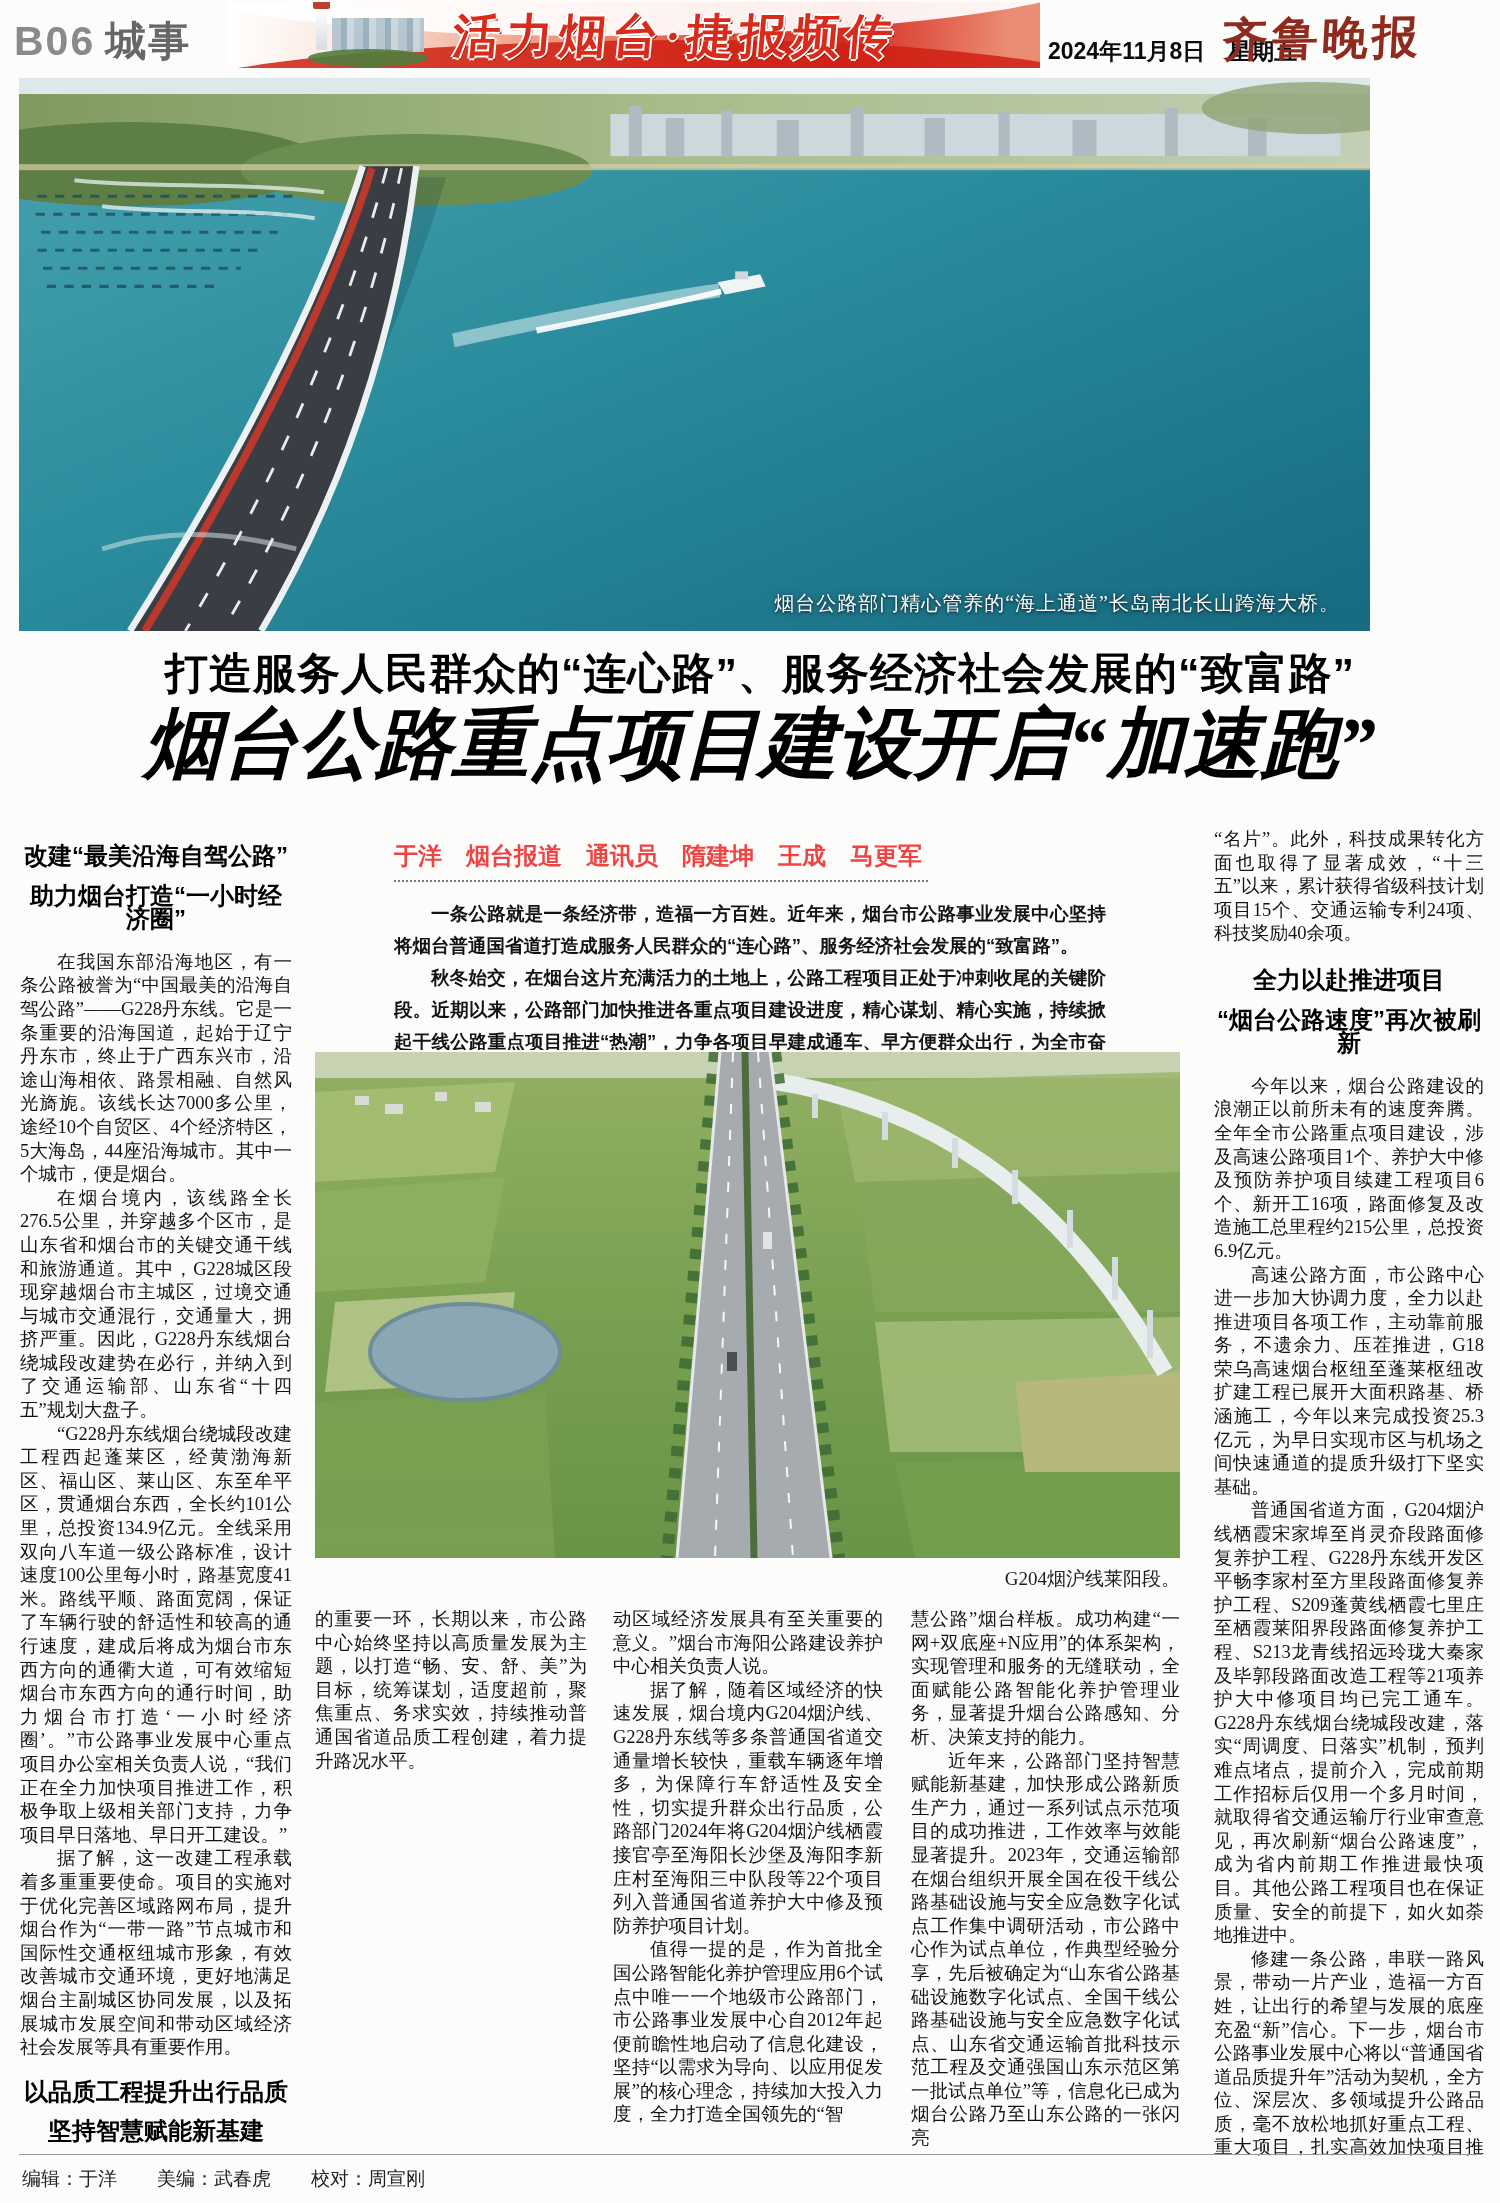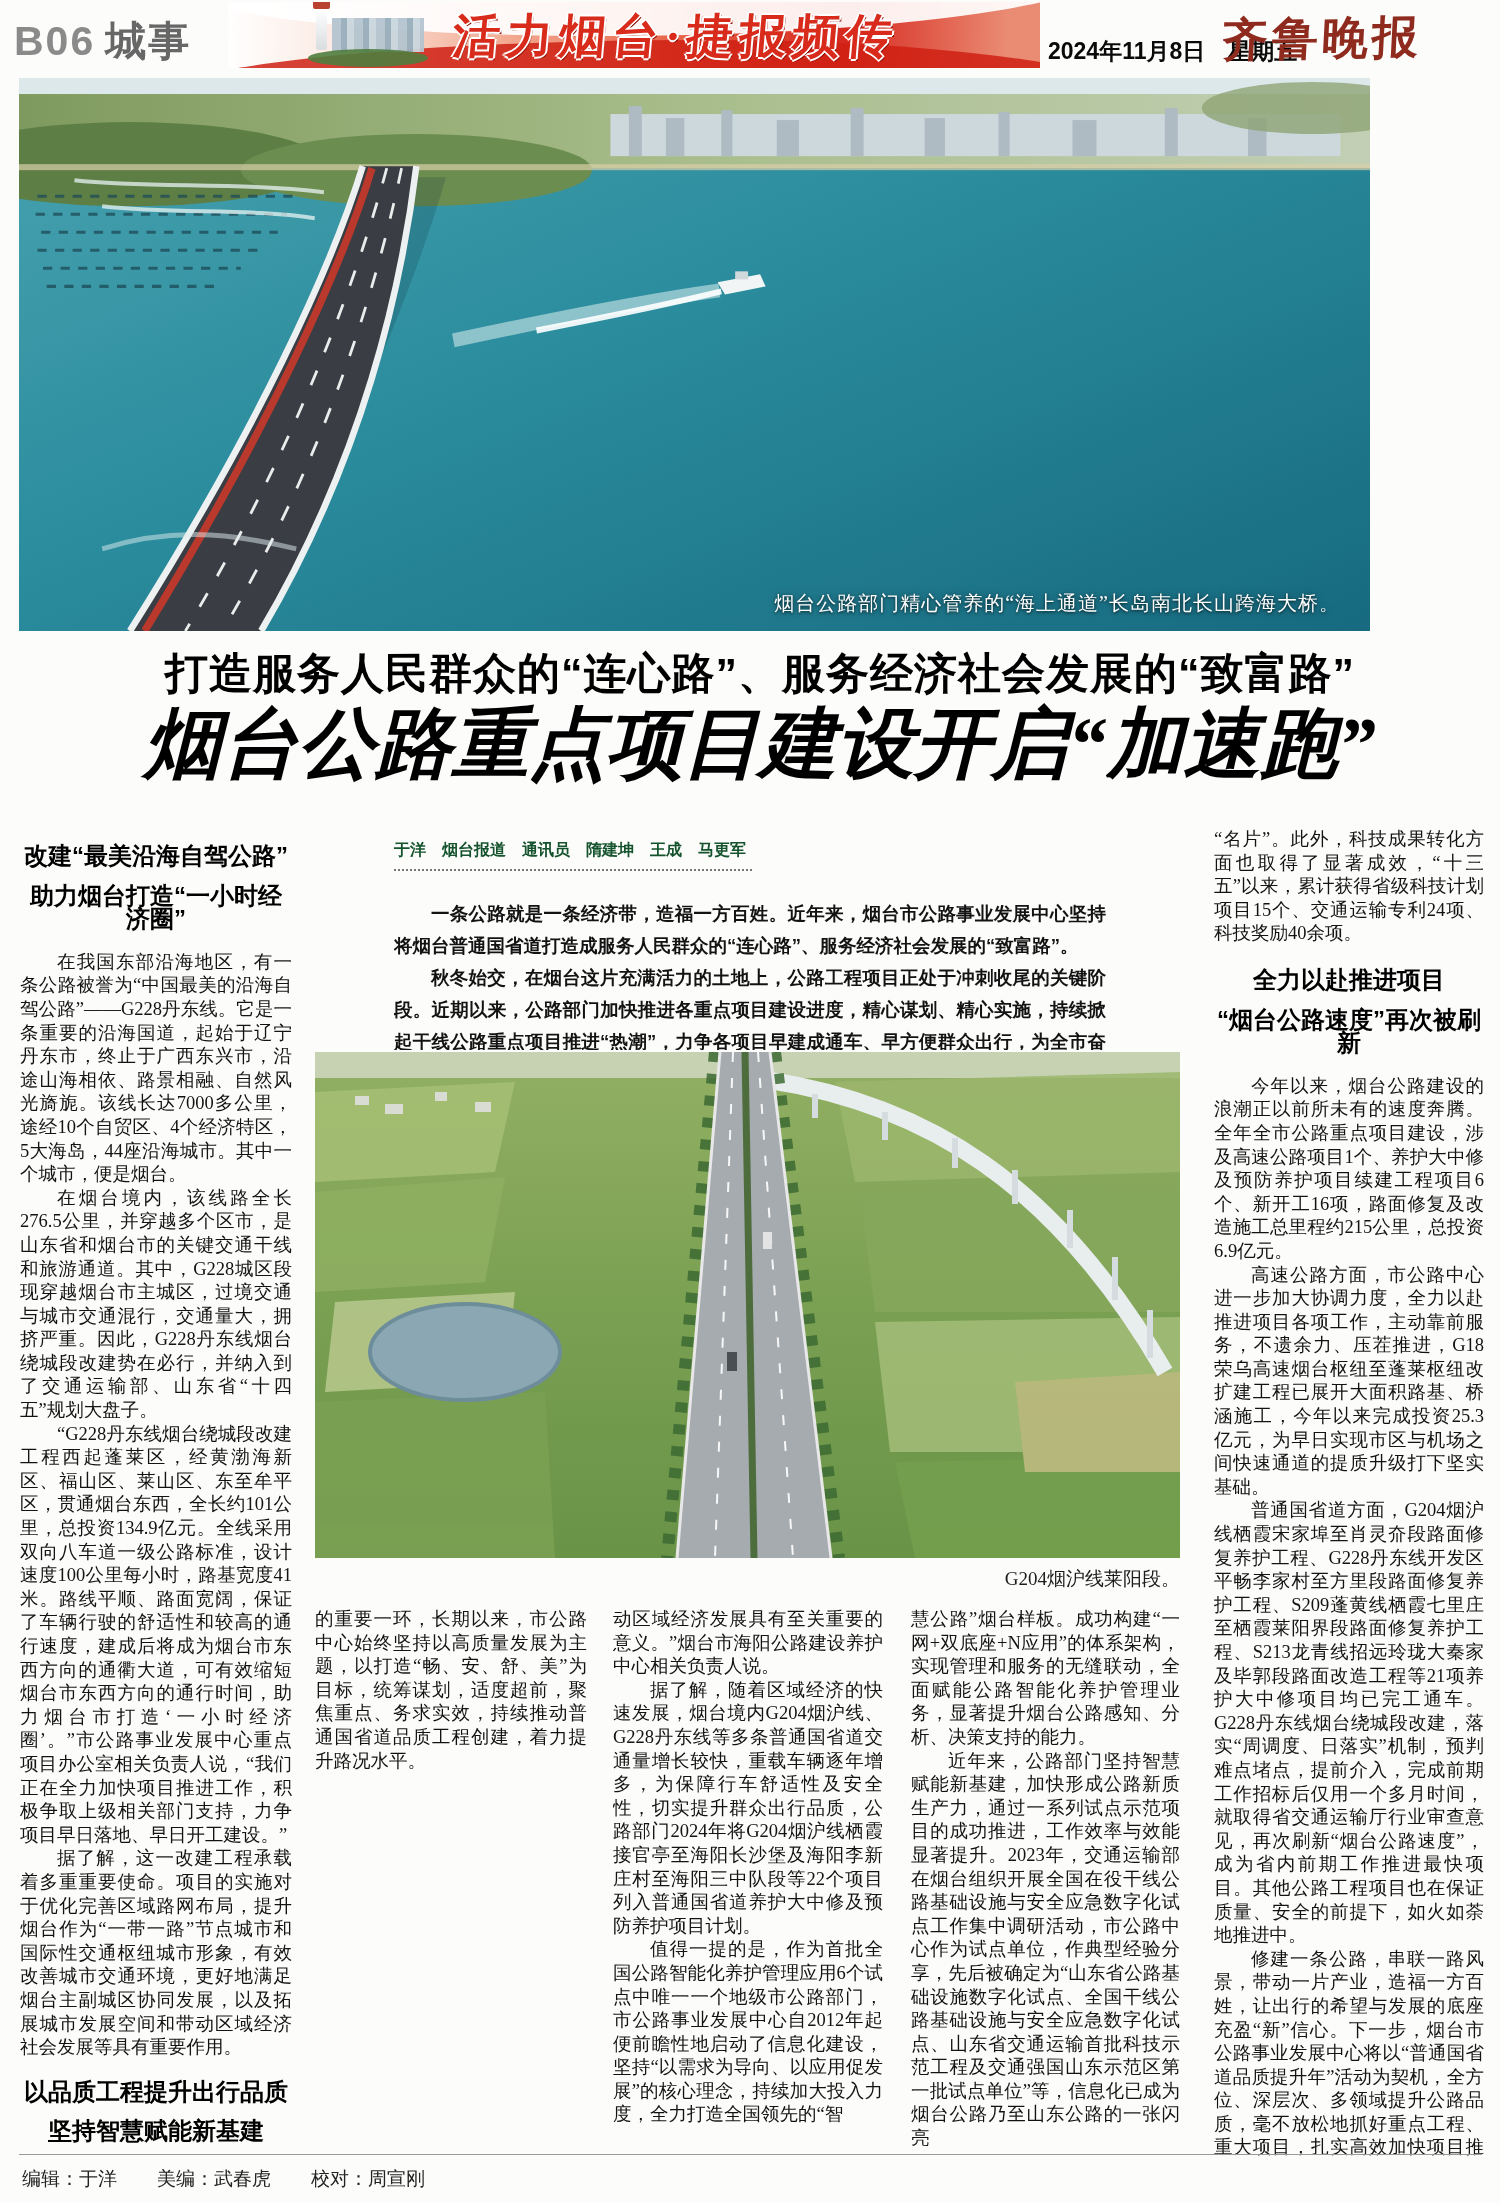--- a/index.html
+++ b/index.html
@@ -42,21 +42,21 @@
   
   .bodytext{font-size:18.5px;line-height:23.6px;text-align:justify;color:#131313;}
   .bodytext p{margin:0;}
   .bodytext p.ind{text-indent:2em;}
   .colbox{position:absolute;overflow:hidden;}
   .colhead{text-align:center;font-family:"Liberation Sans",sans-serif;font-weight:700;font-size:24px;color:#000;}
   .colhead .l1{margin:6px 0 0;} .colhead .l2{margin:16px 0 20px;}
   .colhead2 .l1{margin:20px 0 0;}
   
   .byline{position:absolute;left:394px;top:840px;font-family:Liberation Serif, serif;font-weight:700;
-          font-size:16px;color:#14532d;}
+          font-size:24px;color:#ef4444;}
   .byline span{display:inline-block;border-bottom:2px dotted #777;padding:0 6px 8px 0;}
   .intro{position:absolute;left:394px;top:898px;width:712px;height:152px;overflow:hidden;
          font-family:"Liberation Sans",sans-serif;font-weight:700;font-size:18.5px;line-height:32px;}
   .mid-photo{position:absolute;left:315px;top:1052px;width:865px;height:506px;overflow:hidden;}
   .mid-photo svg{display:block;width:100%;height:100%;}
   .mid-caption{position:absolute;left:315px;top:1566px;width:865px;text-align:right;font-size:19px;color:#1d1d1d;}
   
   .foot-rule{position:absolute;left:19px;top:2154px;width:1463px;height:1px;background:#9a9a9a;}
   .footer{position:absolute;left:22px;top:2166px;font-family:"Liberation Sans",sans-serif;font-size:19px;
           color:#222;display:flex;gap:40px;}

